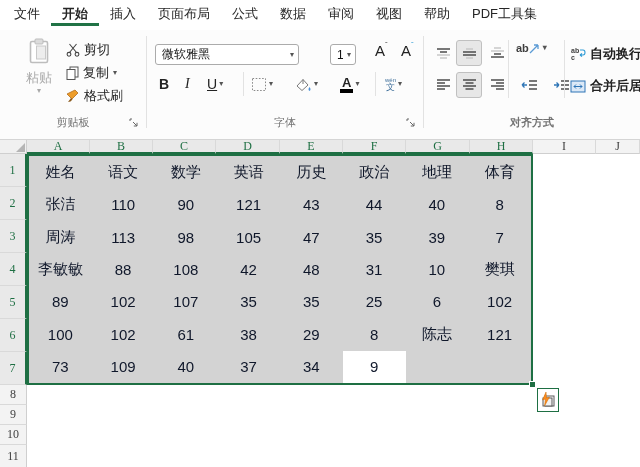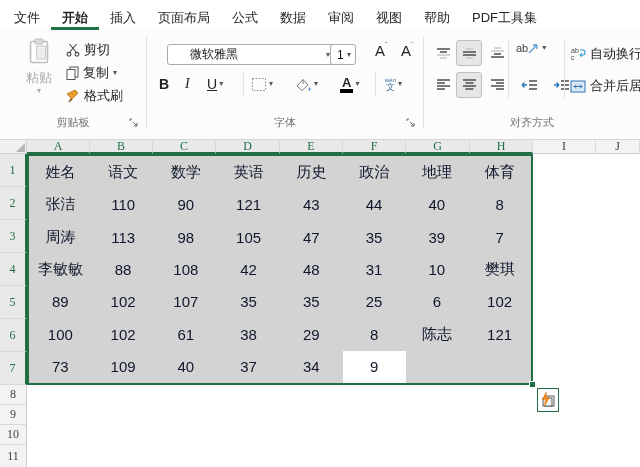--- a/index.html
+++ b/index.html
@@ -2,54 +2,54 @@
 <html><head>
 <meta charset="utf-8">
 <style>
   * { box-sizing: border-box; margin: 0; padding: 0; }
   html,body { width:640px; height:467px; overflow:hidden; background:#fff;
               font-family:"Liberation Sans", sans-serif; }
   .app { position:relative; width:640px; height:467px; background:#fff; overflow:hidden; }
 
   
   .tabbar { position:absolute; left:0; top:0; width:640px; height:30px;
-            display:flex; align-items:flex-end; background:#fff; padding-left:3px; }
+            display:flex; align-items:center; background:#fff; padding-left:3px; }
   .tab { padding:0 11px; font-size:13px; color:#262626; display:flex; align-items:center;
          border-bottom:3px solid transparent; cursor:default; white-space:nowrap; }
   .tab.active { font-weight:bold; border-bottom-color:#217346; }
 
   
   .ribbon { position:absolute; left:0; top:30px; width:640px; height:110px;
             background:#fcfcfc; border-bottom:1px solid #d5d5d5; }
   .vsep { position:absolute; top:6px; width:1px; height:92px; background:#e2e2e2; }
   .group { position:absolute; top:0; height:109px; }
   .group-label { position:absolute; top:85px; left:0; right:0; text-align:center;
                  font-size:11px; color:#737373; }
   .launcher { position:absolute; right:7px; top:88px; width:10px; height:10px; }
 
   .g-clip  { left:0;    width:146px; }
   .g-font  { left:147px; width:276px; }
-  .g-align { left:424px; width:216px; }
+  .g-align { left:424px; width:216px;font-weight:bold; }
 
   
   .paste-btn { position:absolute; left:16px; top:8px; width:46px; height:74px;
                display:flex; flex-direction:column; align-items:center; }
   .paste-btn .lbl { font-size:13px; color:#a8a8a8; margin-top:4px; }
   .paste-btn .chev { color:#a8a8a8; font-size:8px; line-height:8px; }
   .clip-item { position:absolute; left:66px; height:20px; display:flex; align-items:center;
                gap:4px; font-size:13px; color:#222; white-space:nowrap; }
   .chev { font-size:8px; color:#555; line-height:8px; }
 
   
   .combo { position:absolute; top:14px; height:21px; background:#fff;
            border:1px solid #ababab; border-radius:3px; display:flex; align-items:center;
            font-size:12px; color:#111; }
   .combo .val { flex:1; padding-left:6px; overflow:hidden; white-space:nowrap; }
   .combo .chev { padding:0 4px; }
-  .fontname-combo { left:20px;  width:168px;padding-left:16px; }
+  .fontname-combo { left:8px;  width:144px; }
   .fontsize-combo { left:183px; width:26px; }
   .az { position:absolute; top:12px; font-size:15px; color:#222; display:flex; }
   .az sup { font-size:8px; margin-top:-2px; }
   .fbtn { position:absolute; top:42px; height:24px; display:flex; align-items:center; gap:2px; }
   .b-bold { font-weight:bold; font-size:14px; color:#222; }
   .b-italic { font-style:italic; font-family:"Liberation Serif", serif; font-size:14px; color:#222; }
   .b-under { text-decoration:underline; font-size:14px; color:#222; }
   .fsep { position:absolute; top:42px; width:1px; height:24px; background:#e2e2e2; }
   .colorA { font-size:13px; font-weight:bold; color:#222; border-bottom:4px solid #000;
             padding:0 2px; line-height:13px; }

